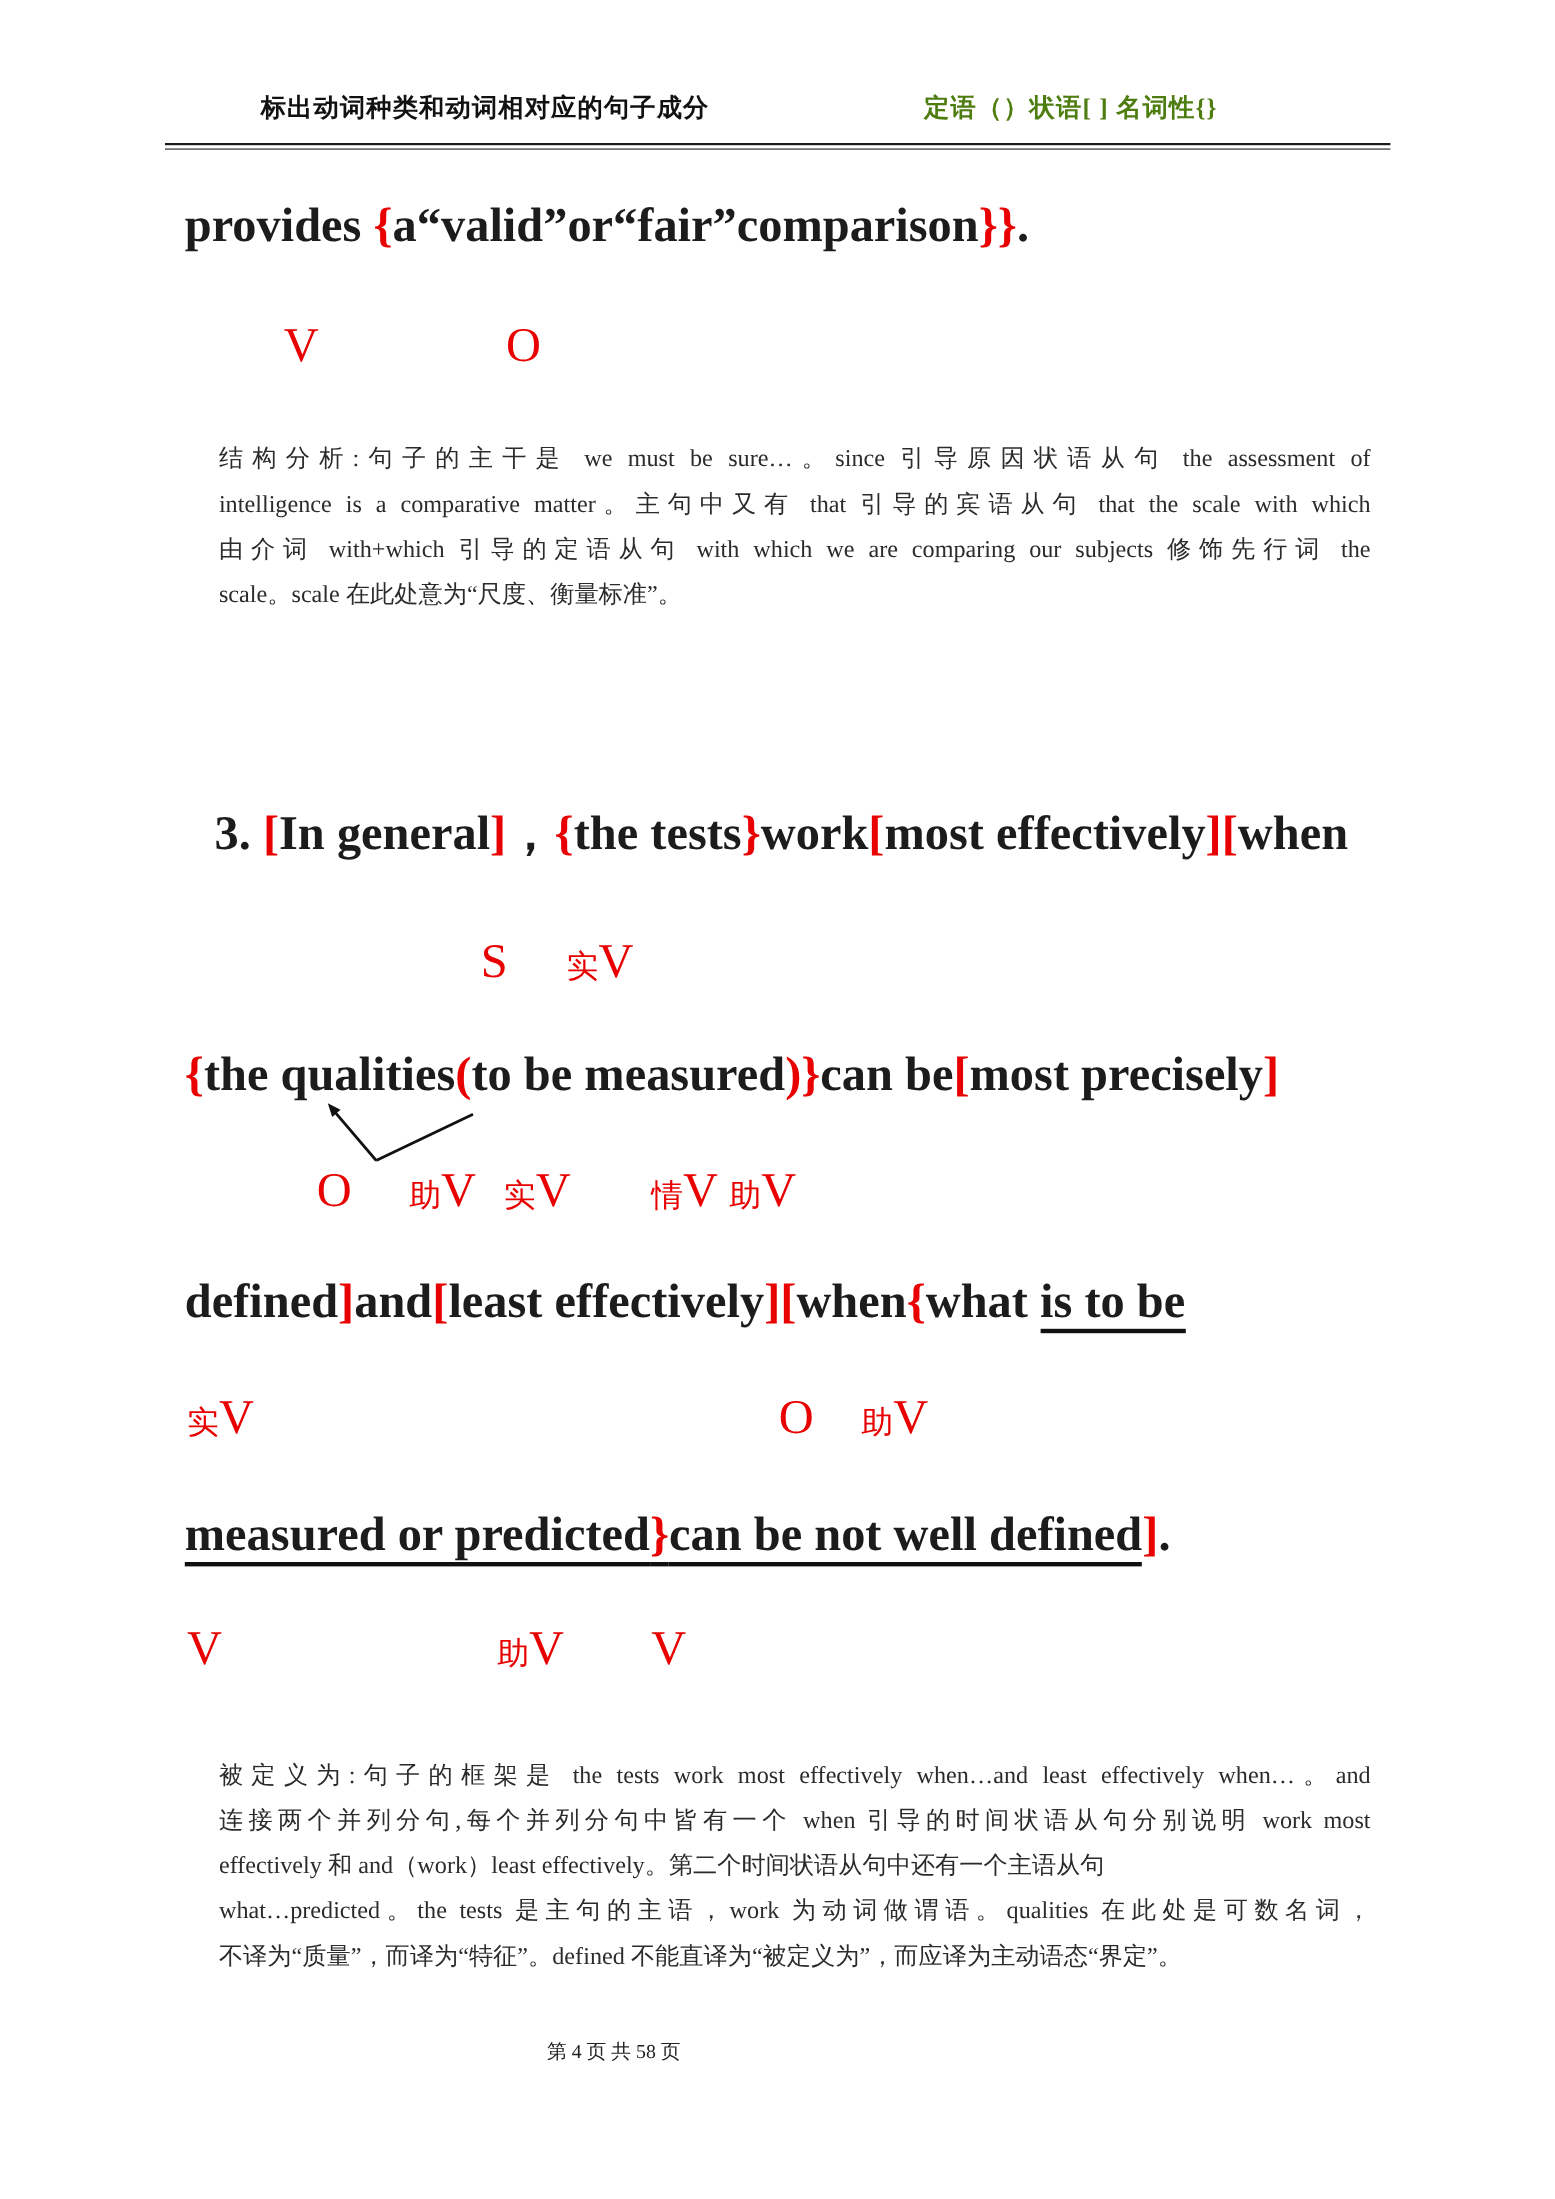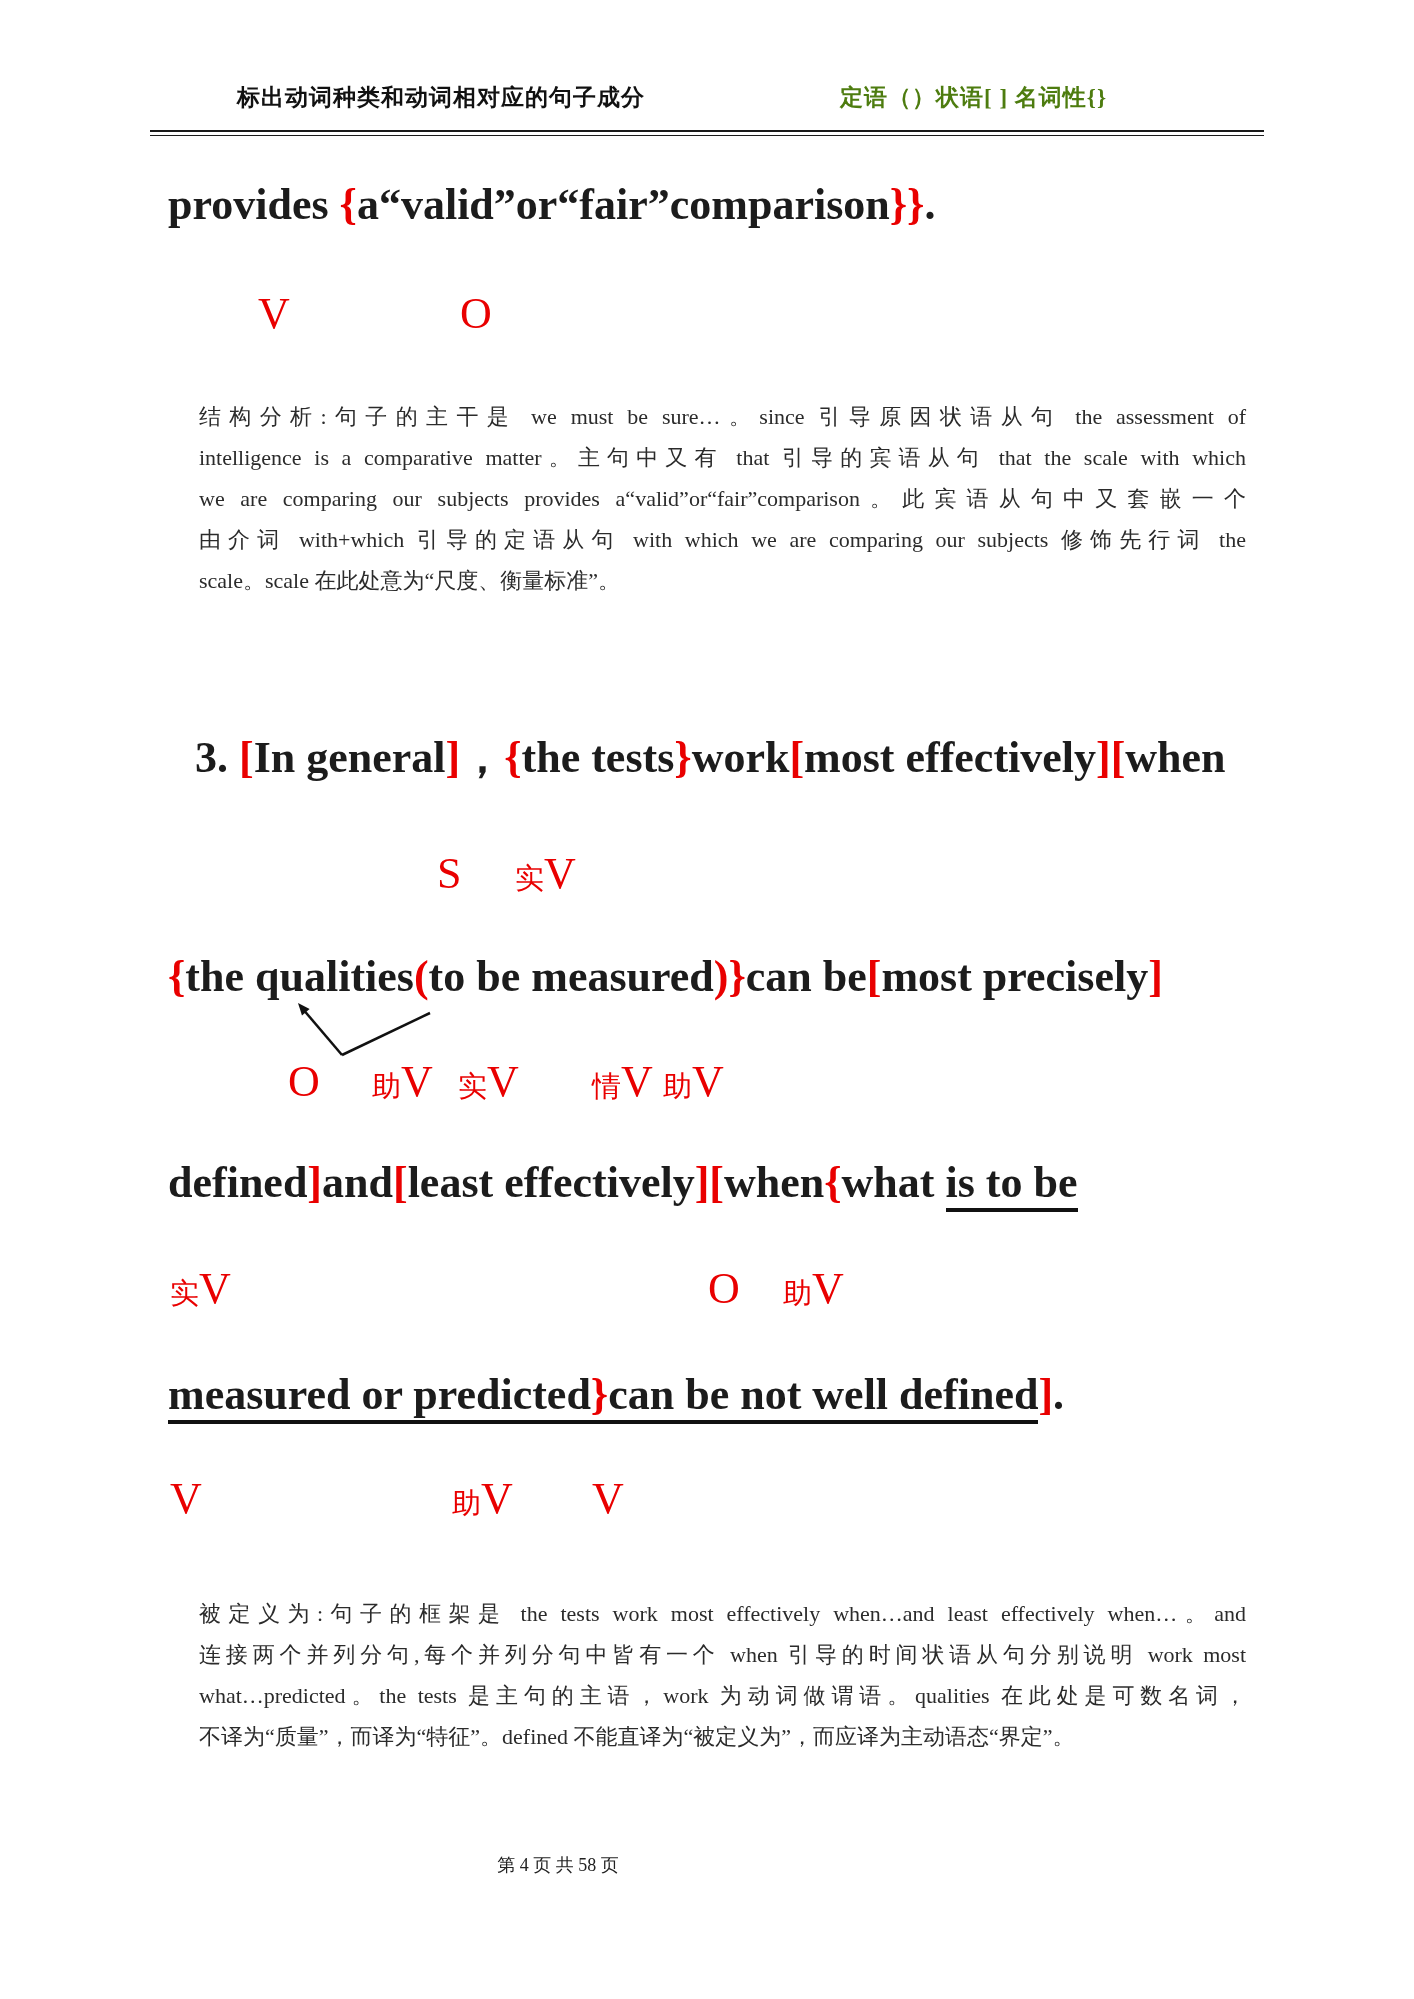--- a/index.html
+++ b/index.html
@@ -94,21 +94,20 @@
   <div class="bigline" style="left:168px; top:180px;"><span class="seg-b">provides </span><span class="seg-r">{</span><span class="seg-b">a“valid”or“fair”comparison</span><span class="seg-r">}}</span><span class="seg-b">.</span></div>
 
   <div class="lblrow" style="top:290px;">
     <span class="lbl" style="left:258px;">V</span>
     <span class="lbl" style="left:460px;">O</span>
   </div>
 
   <div class="para" style="top:396px;">
       <div class="para-line jline">结构分析:句子的主干是 we must be sure…。since 引导原因状语从句 the assessment of</div>
       <div class="para-line jline">intelligence is a comparative matter。主句中又有 that 引导的宾语从句 that the scale with which</div>
-      <div class="para-line jline">we are comparing our subjects provides a“valid”or“fair”comparison。此宾语从句中又套嵌一个</div>
       <div class="para-line jline">由介词 with+which 引导的定语从句 with which we are comparing our subjects 修饰先行词 the</div>
       <div class="para-line">scale。scale 在此处意为“尺度、衡量标准”。</div>
     </div>
 
   <div class="bigline" style="left:195px; top:733px;"><span class="seg-b">3. </span><span class="seg-r">[</span><span class="seg-b">In general</span><span class="seg-r">]</span><span class="seg-b">，</span><span class="seg-r">{</span><span class="seg-b">the tests</span><span class="seg-r">}</span><span class="seg-b">work</span><span class="seg-r">[</span><span class="seg-b">most effectively</span><span class="seg-r">]</span><span class="seg-r">[</span><span class="seg-b">when</span></div>
 
   <div class="lblrow" style="top:850px;">
     <span class="lbl" style="left:437px;">S</span>
     <span class="lbl" style="left:515px;"><span class="cn">实</span><span>V</span></span>
   </div>
@@ -141,19 +140,20 @@
 
   <div class="lblrow" style="top:1475px;">
     <span class="lbl" style="left:170px;">V</span>
     <span class="lbl" style="left:452px;"><span class="cn">助</span><span>V</span></span>
     <span class="lbl" style="left:592px;">V</span>
   </div>
 
   <div class="para" style="top:1593px;">
       <div class="para-line jline">被定义为:句子的框架是 the tests work most effectively when…and least effectively when…。and</div>
       <div class="para-line jline">连接两个并列分句,每个并列分句中皆有一个 when 引导的时间状语从句分别说明 work most</div>
+      <div class="para-line">effectively 和 and（work）least effectively。第二个时间状语从句中还有一个主语从句</div>
       <div class="para-line jline">what…predicted。the tests 是主句的主语，work 为动词做谓语。qualities 在此处是可数名词，</div>
       <div class="para-line">不译为“质量”，而译为“特征”。defined 不能直译为“被定义为”，而应译为主动语态“界定”。</div>
     </div>
 
   <div class="footer">第 4 页 共 58 页</div>
 
 </div>
 
 </body></html>

